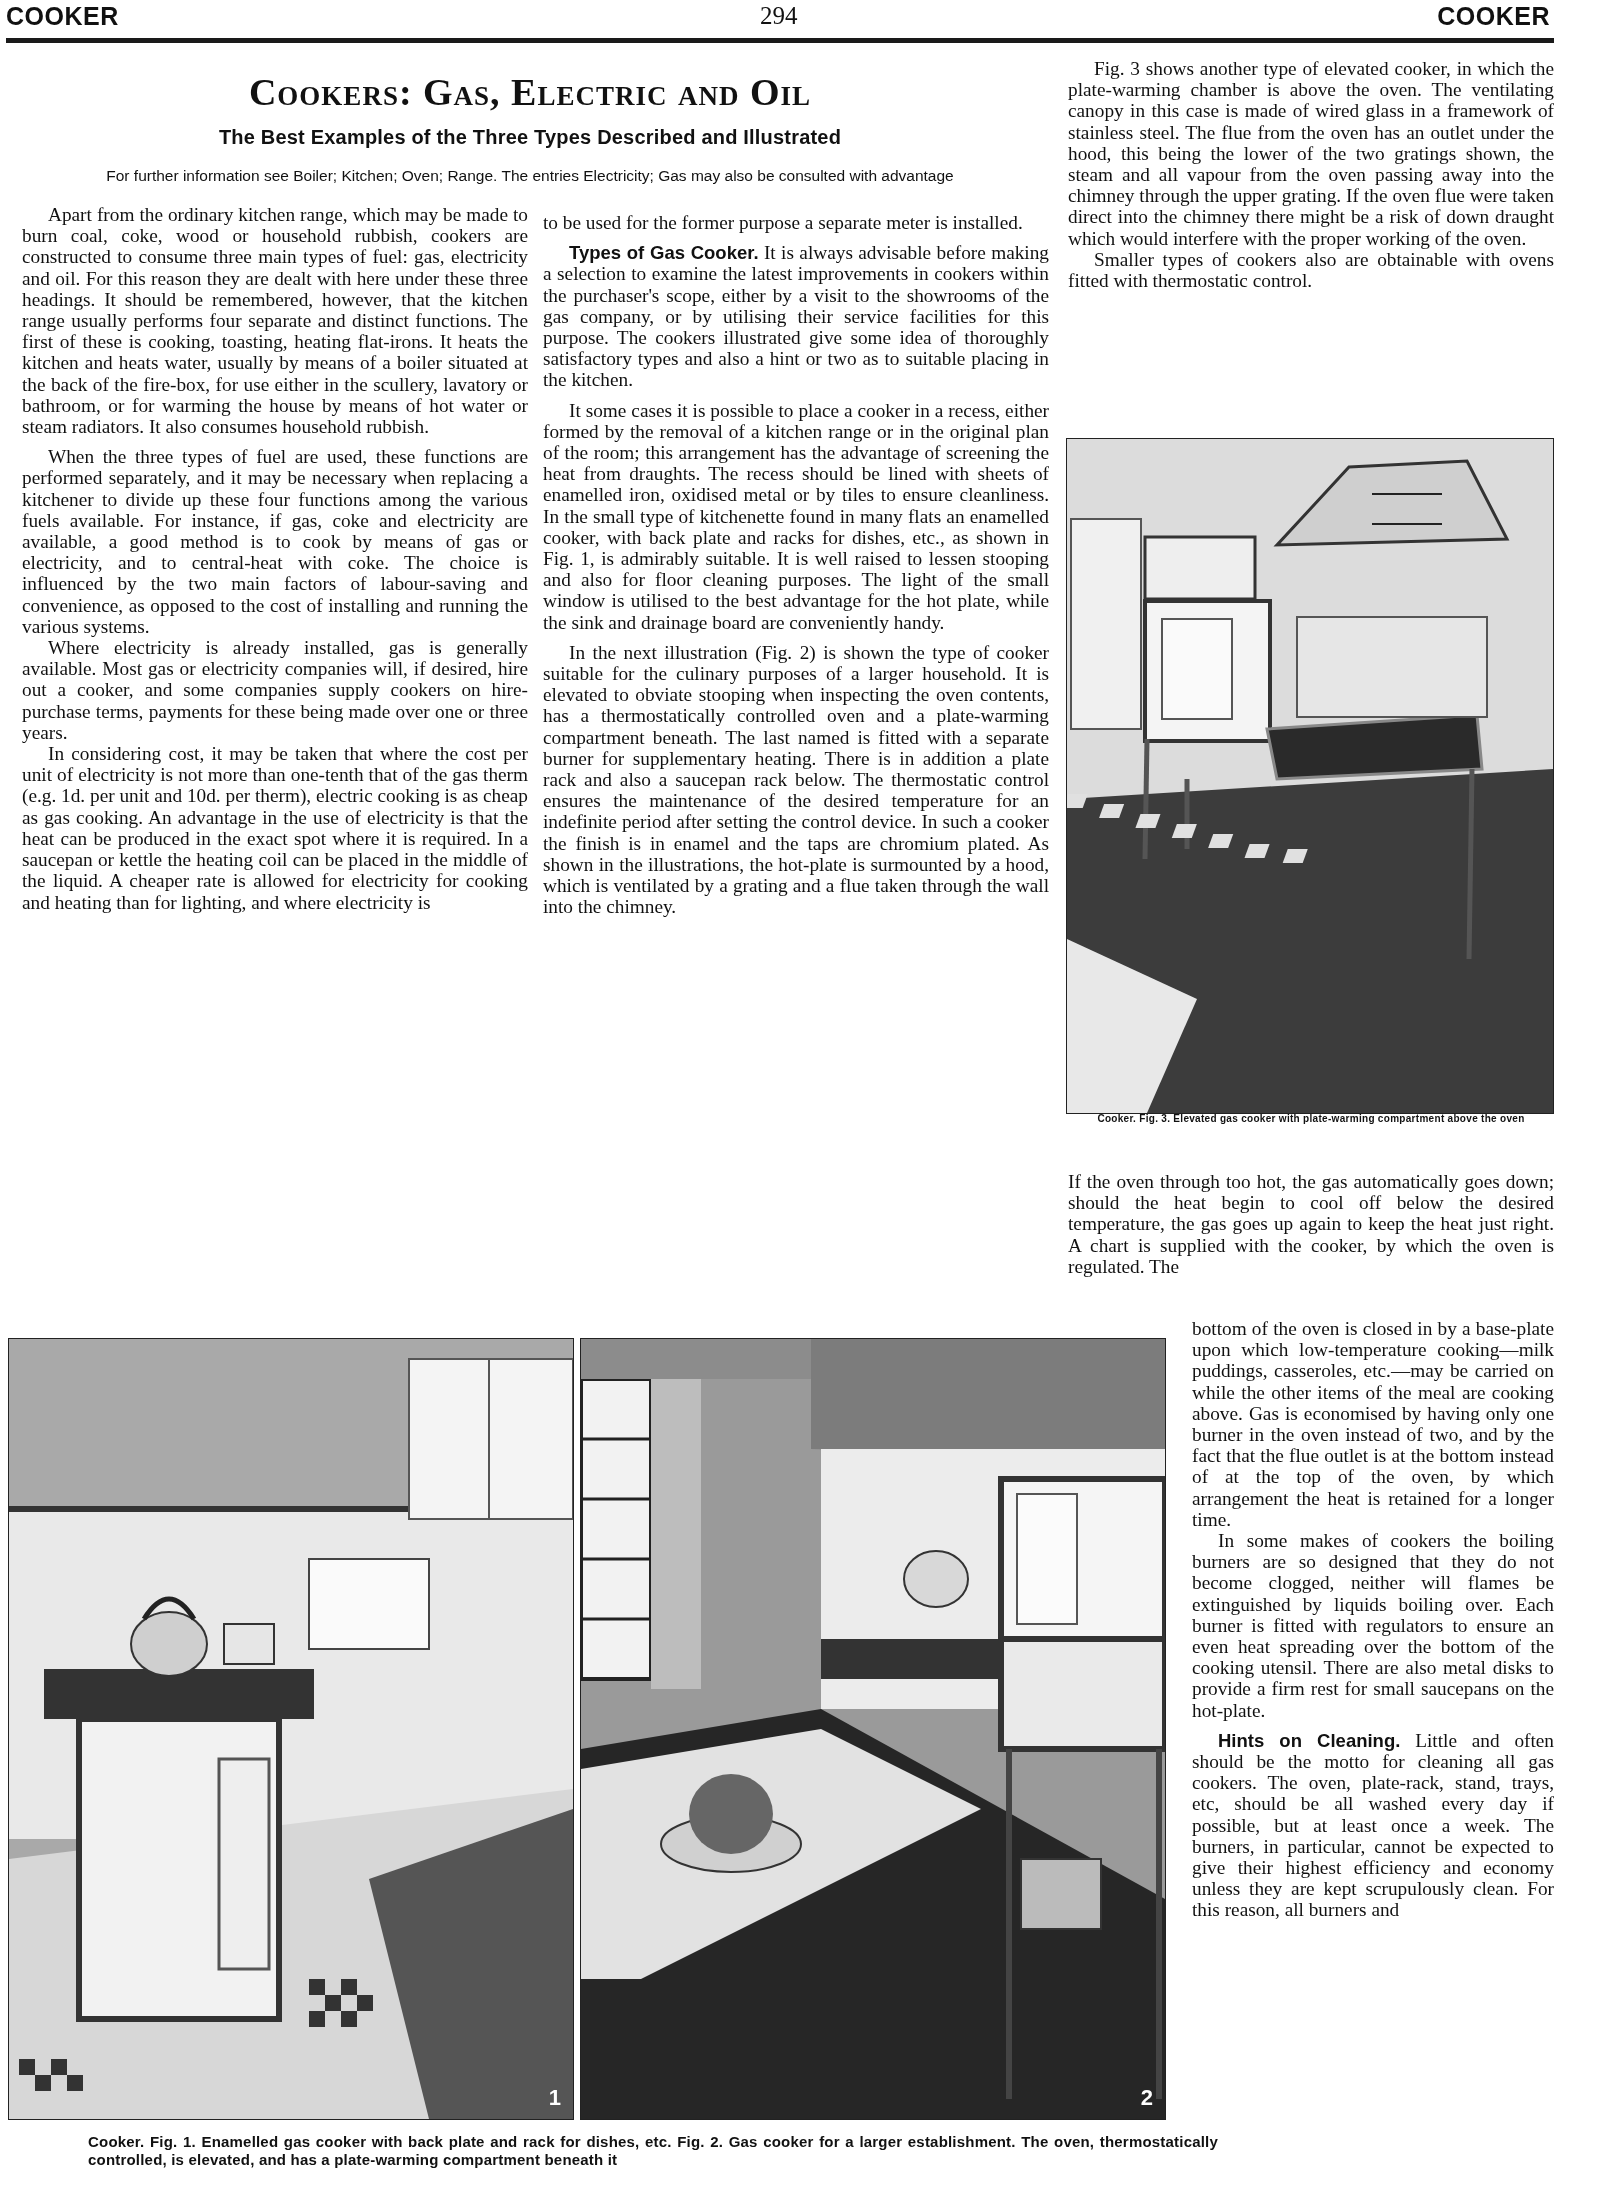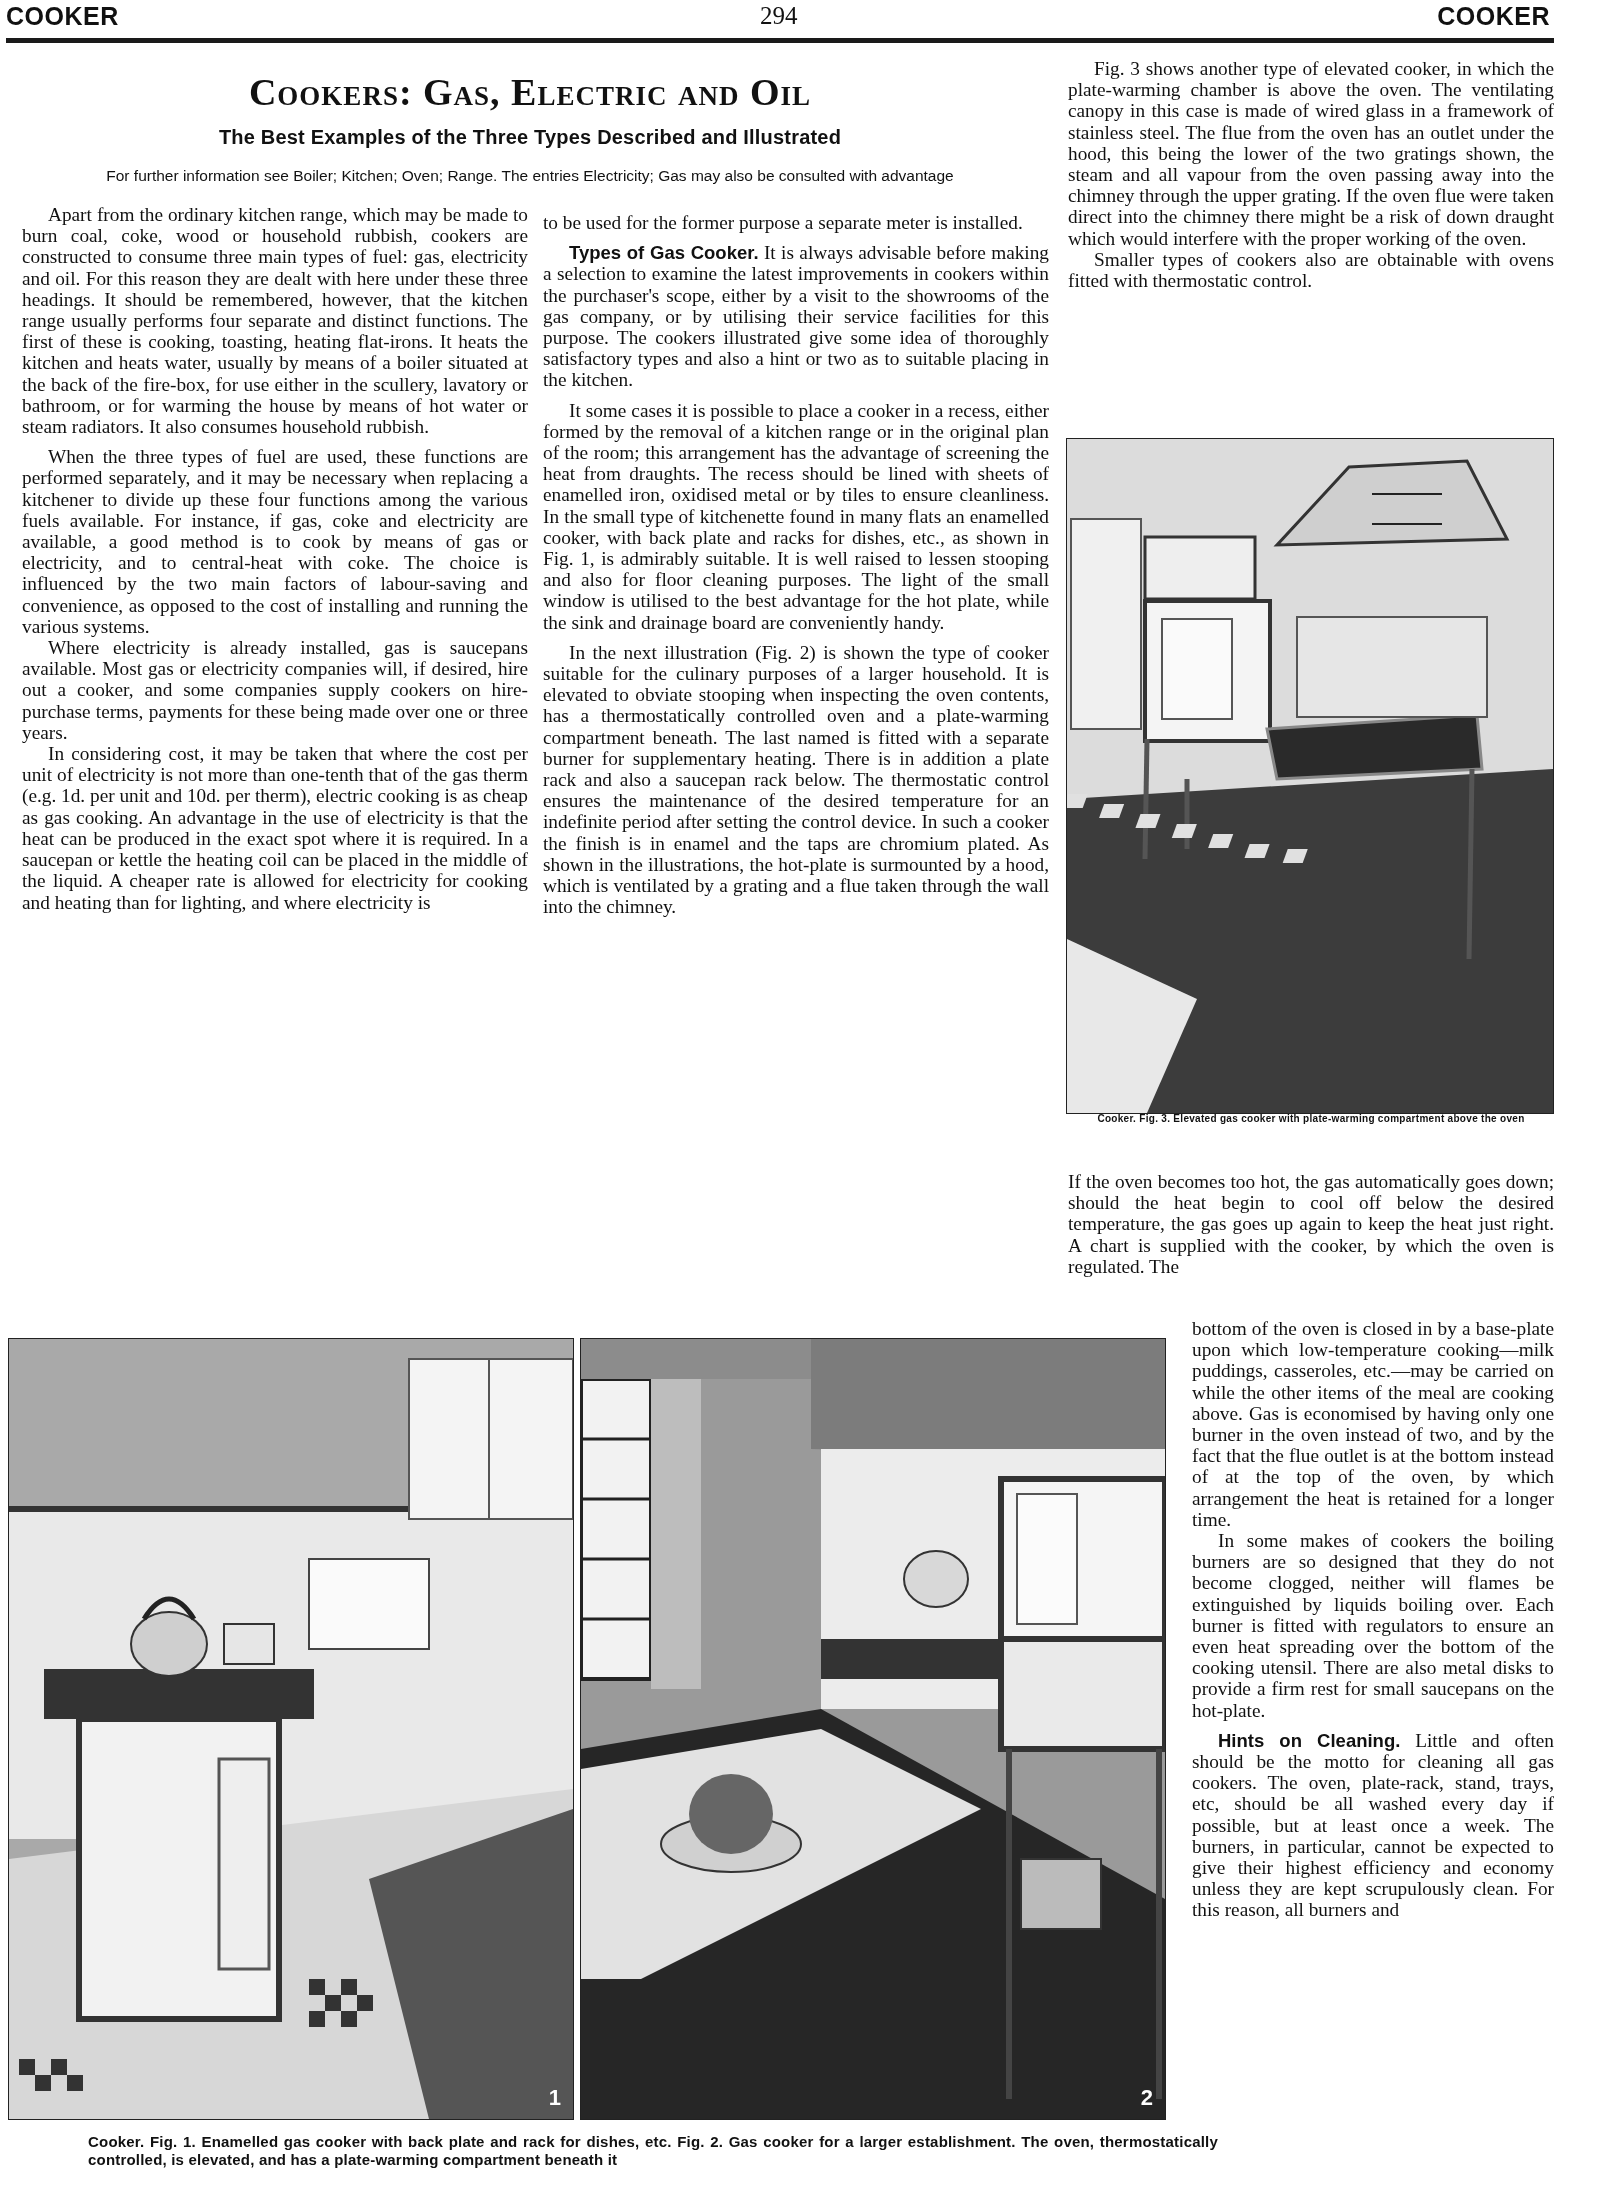--- a/index.html
+++ b/index.html
@@ -57,21 +57,21 @@
 
 <div class="title-block">
   <h1 class="title">Cookers: Gas, Electric and Oil</h1>
   <div class="subtitle">The Best Examples of the Three Types Described and Illustrated</div>
   <p class="note">For further information see Boiler; Kitchen; Oven; Range. The entries Electricity; Gas may also be consulted with advantage</p>
 </div>
 
 <div class="col col1">
   <p>Apart from the ordinary kitchen range, which may be made to burn coal, coke, wood or household rubbish, cookers are constructed to consume three main types of fuel: gas, electricity and oil. For this reason they are dealt with here under these three headings. It should be remembered, however, that the kitchen range usually performs four separate and distinct functions. The first of these is cooking, toasting, heating flat-irons. It heats the kitchen and heats water, usually by means of a boiler situated at the back of the fire-box, for use either in the scullery, lavatory or bathroom, or for warming the house by means of hot water or steam radiators. It also consumes household rubbish.</p>
   <p class="gap">When the three types of fuel are used, these functions are performed separately, and it may be necessary when replacing a kitchener to divide up these four functions among the various fuels available. For instance, if gas, coke and electricity are available, a good method is to cook by means of gas or electricity, and to central-heat with coke. The choice is influenced by the two main factors of labour-saving and convenience, as opposed to the cost of installing and running the various systems.</p>
-  <p>Where electricity is already installed, gas is saucepans available. Most gas or electricity companies will, if desired, hire out a cooker, and some companies supply cookers on hire-purchase terms, payments for these being made over one or three years.</p>
+  <p>Where electricity is already installed, gas is generally available. Most gas or electricity companies will, if desired, hire out a cooker, and some companies supply cookers on hire-purchase terms, payments for these being made over one or three years.</p>
   <p>In considering cost, it may be taken that where the cost per unit of electricity is not more than one-tenth that of the gas therm (e.g. 1d. per unit and 10d. per therm), electric cooking is as cheap as gas cooking. An advantage in the use of electricity is that the heat can be produced in the exact spot where it is required. In a saucepan or kettle the heating coil can be placed in the middle of the liquid. A cheaper rate is allowed for electricity for cooking and heating than for lighting, and where electricity is</p>
 </div>
 
 <div class="col col2">
   <p class="noindent">to be used for the former purpose a separate meter is installed.</p>
   <p class="gap"><span class="runin">Types of Gas Cooker.</span> <span>It is always advisable before making a selection to examine the latest improvements in cookers within the purchaser's scope, either by a visit to the showrooms of the gas company, or by utilising their service facilities for this purpose. The cookers illustrated give some idea of thoroughly satisfactory types and also a hint or two as to suitable placing in the kitchen.</span></p>
   <p class="gap">It some cases it is possible to place a cooker in a recess, either formed by the removal of a kitchen range or in the original plan of the room; this arrangement has the advantage of screening the heat from draughts. The recess should be lined with sheets of enamelled iron, oxidised metal or by tiles to ensure cleanliness. In the small type of kitchenette found in many flats an enamelled cooker, with back plate and racks for dishes, etc., as shown in Fig. 1, is admirably suitable. It is well raised to lessen stooping and also for floor cleaning purposes. The light of the small window is utilised to the best advantage for the hot plate, while the sink and drainage board are conveniently handy.</p>
   <p class="gap">In the next illustration (Fig. 2) is shown the type of cooker suitable for the culinary purposes of a larger household. It is elevated to obviate stooping when inspecting the oven contents, has a thermostatically controlled oven and a plate-warming compartment beneath. The last named is fitted with a separate burner for supplementary heating. There is in addition a plate rack and also a saucepan rack below. The thermostatic control ensures the maintenance of the desired temperature for an indefinite period after setting the control device. In such a cooker the finish is in enamel and the taps are chromium plated. As shown in the illustrations, the hot-plate is surmounted by a hood, which is ventilated by a grating and a flue taken through the wall into the chimney.</p>
 </div>
 
@@ -116,21 +116,21 @@
       <rect x="250" y="385" width="20" height="14" transform="skewX(-20)"></rect>
       <rect x="290" y="395" width="20" height="14" transform="skewX(-20)"></rect>
       <rect x="330" y="405" width="20" height="14" transform="skewX(-20)"></rect>
       <rect x="370" y="410" width="20" height="14" transform="skewX(-20)"></rect>
     </g>
   </svg>
 </div>
 <div class="cap3">Cooker. Fig. 3. Elevated gas cooker with plate-warming compartment above the oven</div>
 
 <div class="col col3b">
-  <p class="noindent">If the oven becomes too hot, the gas automatically goes down; should the heat begin to cool off below the desired temperature, the gas goes up again to keep the heat just right. A chart is supplied with the cooker, by which the oven is regulated. The</p>
+  <p class="noindent">If the oven through too hot, the gas automatically goes down; should the heat begin to cool off below the desired temperature, the gas goes up again to keep the heat just right. A chart is supplied with the cooker, by which the oven is regulated. The</p>
 </div>
 
 <div class="col col3c">
   <p class="noindent">bottom of the oven is closed in by a base-plate upon which low-temperature cooking—milk puddings, casseroles, etc.—may be carried on while the other items of the meal are cooking above. Gas is economised by having only one burner in the oven instead of two, and by the fact that the flue outlet is at the bottom instead of at the top of the oven, by which arrangement the heat is retained for a longer time.</p>
   <p>In some makes of cookers the boiling burners are so designed that they do not become clogged, neither will flames be extinguished by liquids boiling over. Each burner is fitted with regulators to ensure an even heat spreading over the bottom of the cooking utensil. There are also metal disks to provide a firm rest for small saucepans on the hot-plate.</p>
   <p class="gap"><span class="runin">Hints on Cleaning.</span> <span>Little and often should be the motto for cleaning all gas cookers. The oven, plate-rack, stand, trays, etc, should be all washed every day if possible, but at least once a week. The burners, in particular, cannot be expected to give their highest efficiency and economy unless they are kept scrupulously clean. For this reason, all burners and</span></p>
 </div>
 
 <div class="fig fig1" aria-label="Photograph of a kitchenette with an enamelled gas cooker, kettle, sink, tiled wall and window">
   <svg width="564" height="780" viewBox="0 0 564 780">

